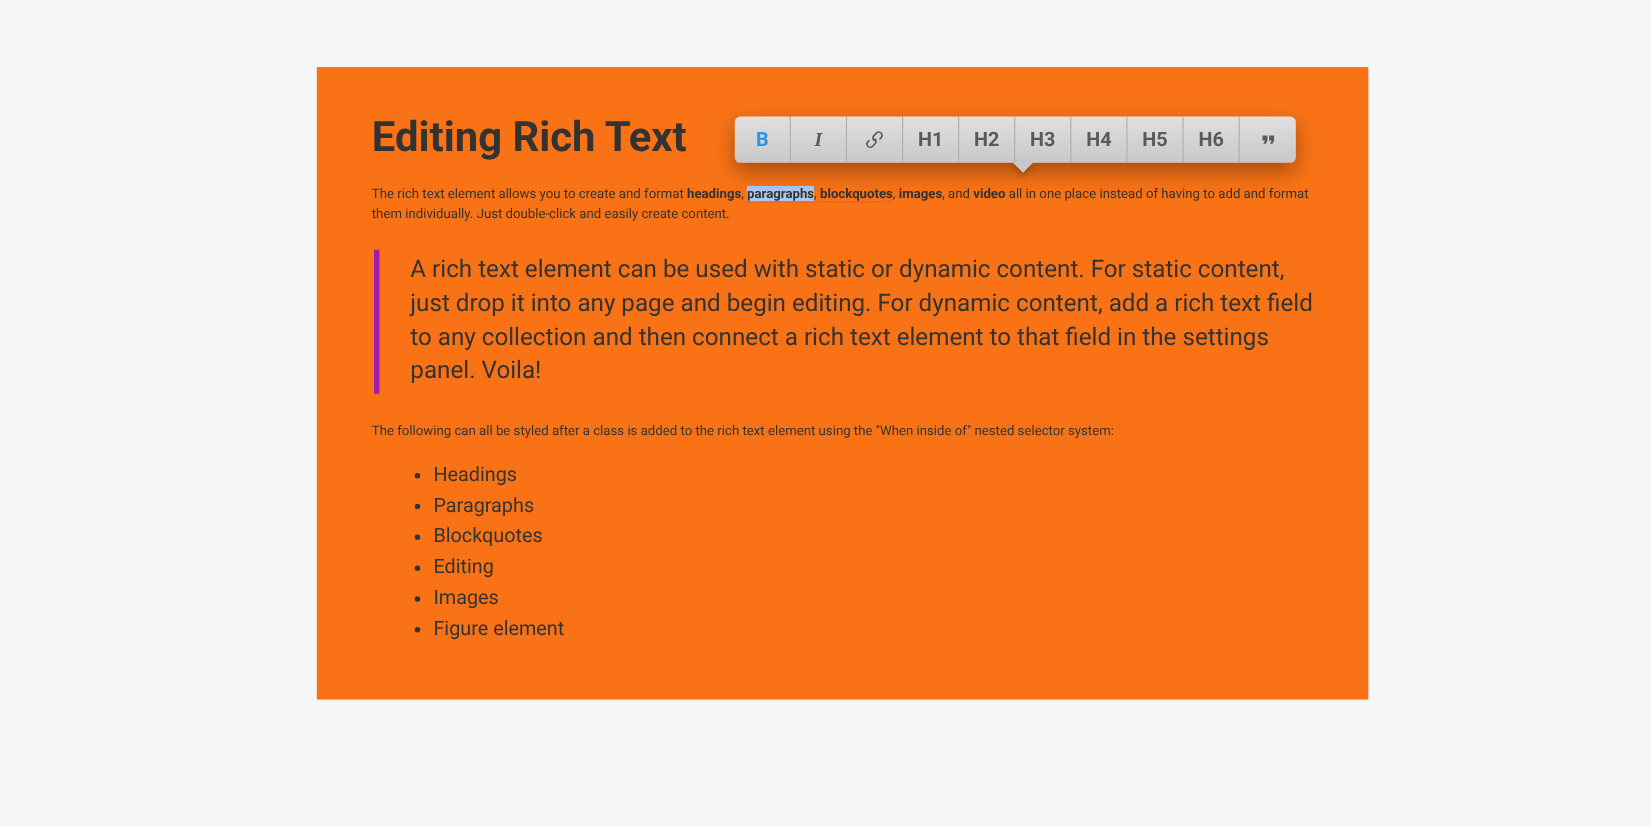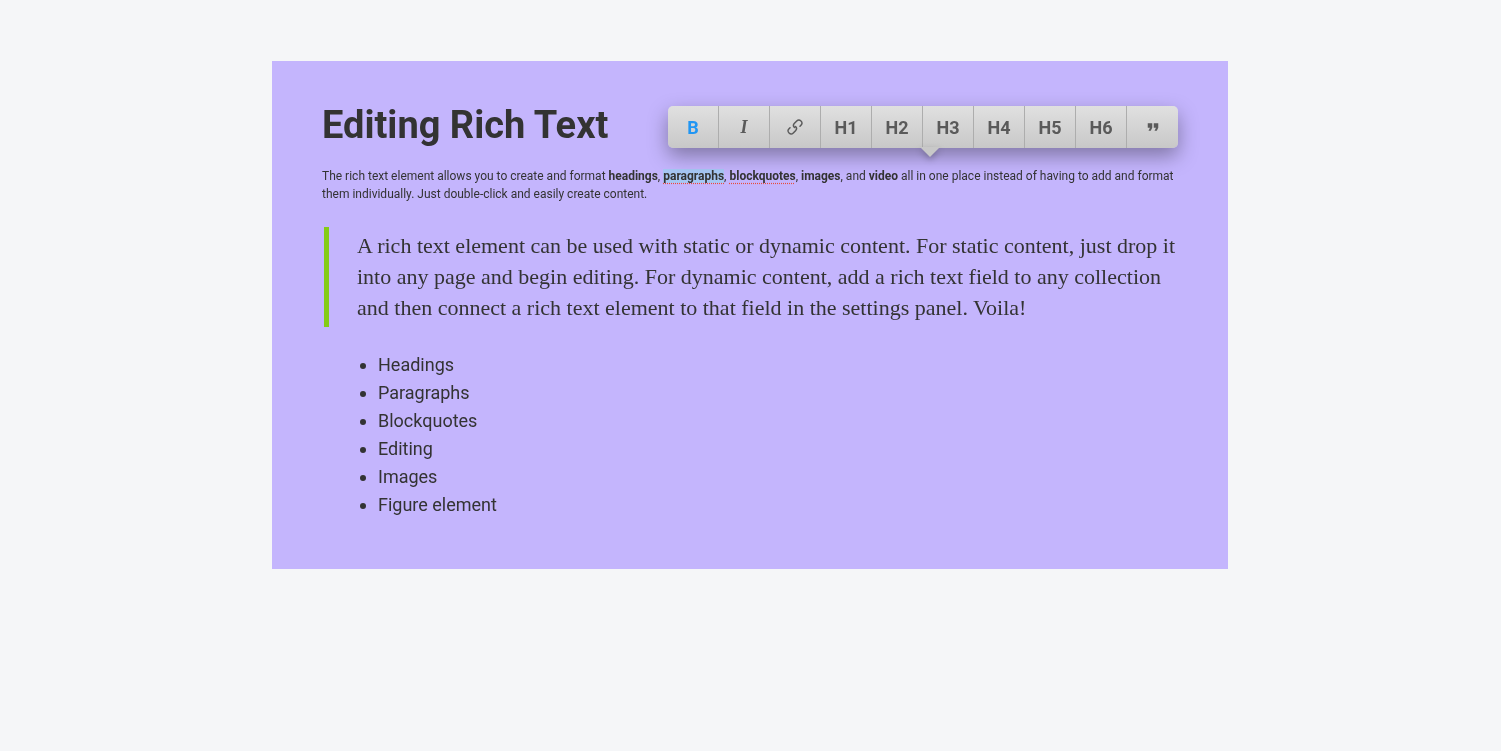--- a/index.html
+++ b/index.html
@@ -8,23 +8,23 @@
       box-sizing: border-box;
     }
     body {
       background: #f5f6f8;
       font-family: -apple-system, BlinkMacSystemFont, "Segoe UI", Roboto, Helvetica, Arial, sans-serif;
       width: 1501px;
       height: 751px;
       position: relative;
     }
     .editor-container {
-      background: #c4b5fd;
+      background: #f97316;
       position: absolute;
-      left: 272px;
+      left: 288px;
       top: 61px;
       width: 956px;
       padding: 42px 50px 50px 50px;
     }
     .heading {
       font-size: 38px;
       font-weight: 700;
       color: #333333;
       margin-bottom: 20px;
     }
@@ -44,27 +44,26 @@
       text-decoration-style: dotted;
       text-underline-offset: 3px;
     }
     .spell {
       text-decoration: underline;
       text-decoration-color: #e74c3c;
       text-decoration-style: dotted;
       text-underline-offset: 3px;
     }
     .blockquote {
-      border-left: 5px solid #84cc16;
+      border-left: 5px solid #a21caf;
       padding: 4px 0 4px 28px;
       margin: 24px 0 24px 2px;
       font-size: 22px;
       color: #333333;
       line-height: 1.4;
-      font-family: Liberation Serif, serif;
     }
     ul.bullet-list {
       list-style: disc;
       margin-left: 56px;
       margin-top: 8px;
     }
     ul.bullet-list li {
       font-size: 18px;
       color: #333333;
       line-height: 1.55;
@@ -126,20 +125,21 @@
 
 <div class="editor-container">
   <h1 class="heading">Editing Rich Text</h1>
 
   <p class="paragraph">
     <span>The rich text element allows you to create and format </span><strong>headings</strong><span>, </span><strong class="selected">paragraphs</strong><span>, </span><strong class="spell">blockquotes</strong><span>, </span><strong>images</strong><span>, and </span><strong>video</strong><span> all in one place instead of having to add and format them individually. Just double-click and easily create content.</span>
   </p>
 
   <blockquote class="blockquote">A rich text element can be used with static or dynamic content. For static content, just drop it into any page and begin editing. For dynamic content, add a rich text field to any collection and then connect a rich text element to that field in the settings panel. Voila!</blockquote>
 
+  <p class="paragraph">The following can all be styled after a class is added to the rich text element using the "When inside of" nested selector system:</p>
 
   <ul class="bullet-list">
     <li>Headings</li>
     <li>Paragraphs</li>
     <li>Blockquotes</li>
     <li>Editing</li>
     <li>Images</li>
     <li>Figure element</li>
   </ul>
 </div>

